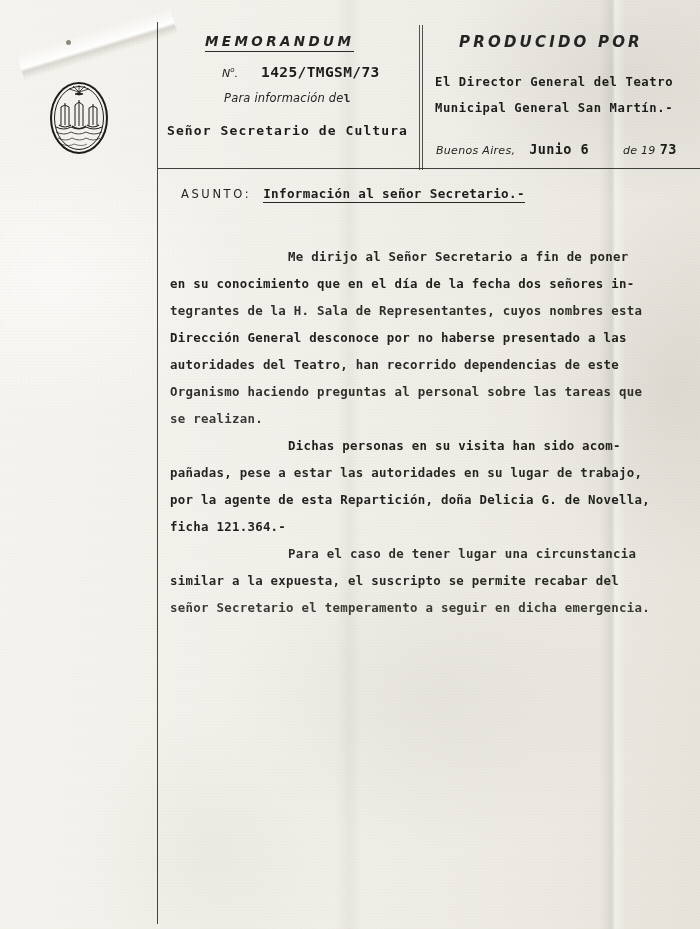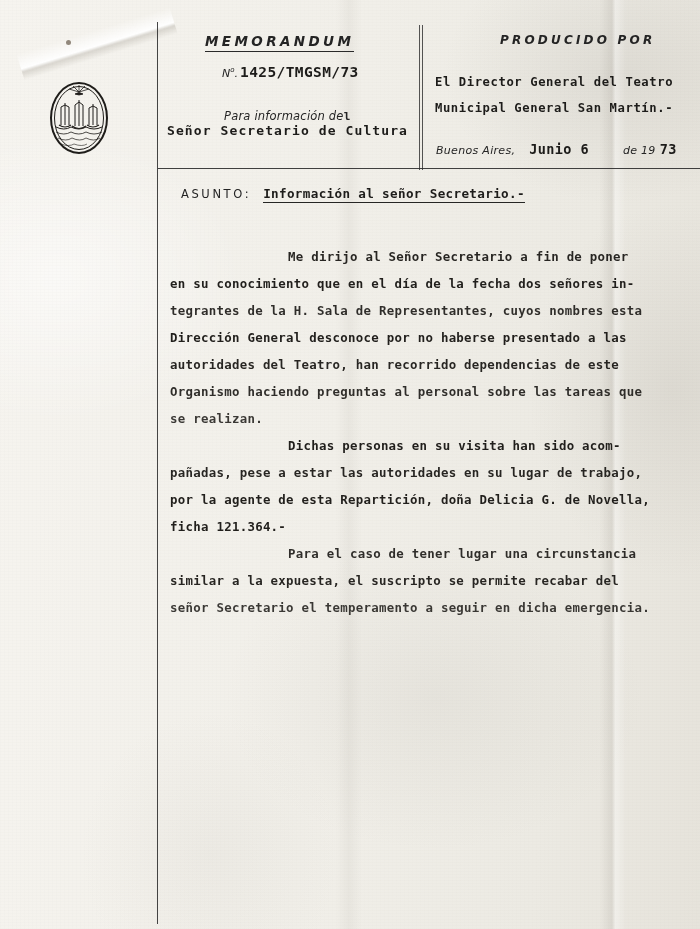--- a/index.html
+++ b/index.html
@@ -123,46 +123,46 @@
     font-weight: 700;
     letter-spacing: 3.4px;
     border-bottom: 1.3px solid #2a2a2a;
     padding-bottom: 2px;
   }
   #memo-number-row {
     position: absolute;
     left: 222px; top: 64px;
     display: flex;
     align-items: baseline;
-    gap: 2px;
+    gap: 23px;
   }
   #memo-number-label { font-size: 11px; }
   #memo-number-label sup { font-size: 7px; }
   #memo-number-value { font-size: 14.5px; letter-spacing: .4px; }
 
   #para-label {
     position: absolute;
-    left: 224px; top: 109px;
+    left: 224px; top: 91px;
     font-size: 11.5px;
     letter-spacing: .2px;
     text-align: right;
   }
   #para-label .tail { font-family: "DejaVu Sans Mono", monospace; font-style: normal; font-weight: 700; font-size: 11px; }
 
   #addressee {
     position: absolute;
     left: 167px; top: 123px;
     font-size: 13px;
     letter-spacing: 1.1px;
   }
 
   #produced-title {
     position: absolute;
-    left: 500px; top: 33px;
-    font-size: 12px;
+    left: 459px; top: 33px;
+    font-size: 15px;
     font-weight: 700;
     letter-spacing: 3.2px;
   }
   #producer {
     position: absolute;
     left: 435px; top: 69px;
     font-size: 12.2px;
     line-height: 26px;
     letter-spacing: .6px;
     white-space: pre-line;

